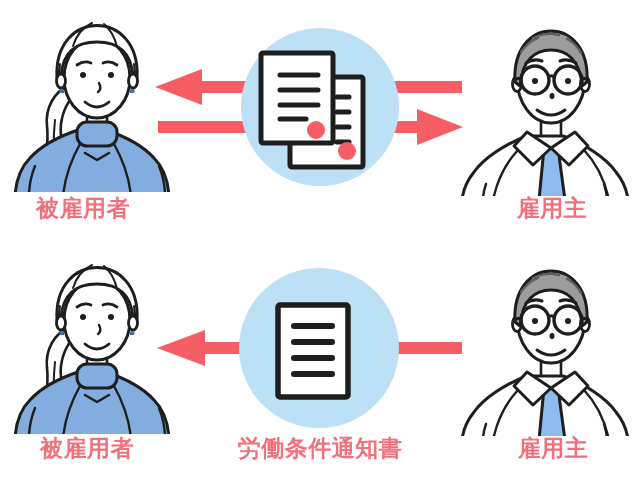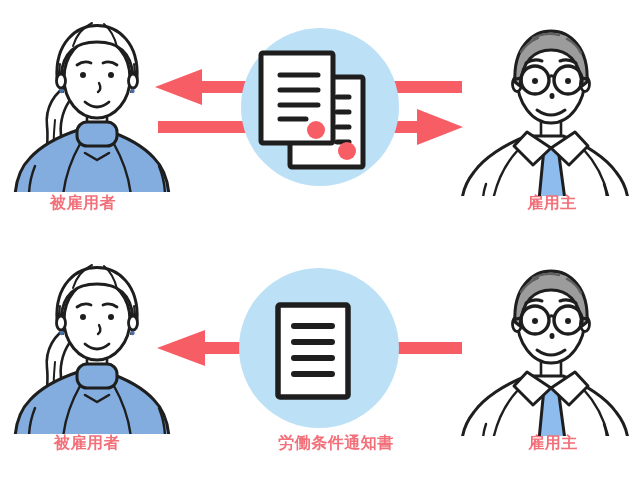--- a/index.html
+++ b/index.html
@@ -6,21 +6,21 @@
   #stage{position:relative;width:640px;height:480px;background:#ffffff;overflow:hidden;
          font-family:"Liberation Sans",sans-serif;}
   .layer{position:absolute;left:0;top:0;}
   .arrow-layer{z-index:1;}
   .circle{position:absolute;border-radius:50%;background:#bce0f5;z-index:2;}
   .circle-top{left:241px;top:28px;width:158px;height:158px;}
   .circle-bottom{left:239px;top:268px;width:160px;height:160px;}
   .doc-svg{position:absolute;z-index:3;}
   .person{position:absolute;z-index:4;}
   .label{position:absolute;z-index:5;transform:translateX(-50%);
-         font-size:16px;font-weight:600;letter-spacing:0.5px;color:#f2707a;white-space:nowrap;}
+         font-size:23px;font-weight:600;letter-spacing:0.5px;color:#f2707a;white-space:nowrap;}
   .row1-label{top:193px;}
   .row2-label{top:433px;}
 </style>
 </head>
 <body>
 
 <div id="stage">
 
   <svg width="0" height="0" style="position:absolute" aria-hidden="true">
     <defs>
@@ -109,16 +109,16 @@
   <svg class="person" style="left:8px;top:256px" width="168" height="178" viewBox="0 0 168 188" preserveAspectRatio="xMidYMin slice">
     <use href="#woman-figure"></use>
   </svg>
   <svg class="person" style="left:455px;top:258px" width="180" height="178" viewBox="0 0 180 188" preserveAspectRatio="xMidYMin slice">
     <use href="#man-figure"></use>
   </svg>
 
   <div class="label row1-label" style="left:83px">被雇用者</div>
   <div class="label row1-label" style="left:552px">雇用主</div>
   <div class="label row2-label" style="left:87px">被雇用者</div>
-  <div class="label row2-label" style="left:336px">労働条件通知書</div>
+  <div class="label row2-label" style="left:320px">労働条件通知書</div>
   <div class="label row2-label" style="left:553px">雇用主</div>
 
 </div>
 
 </body></html>

